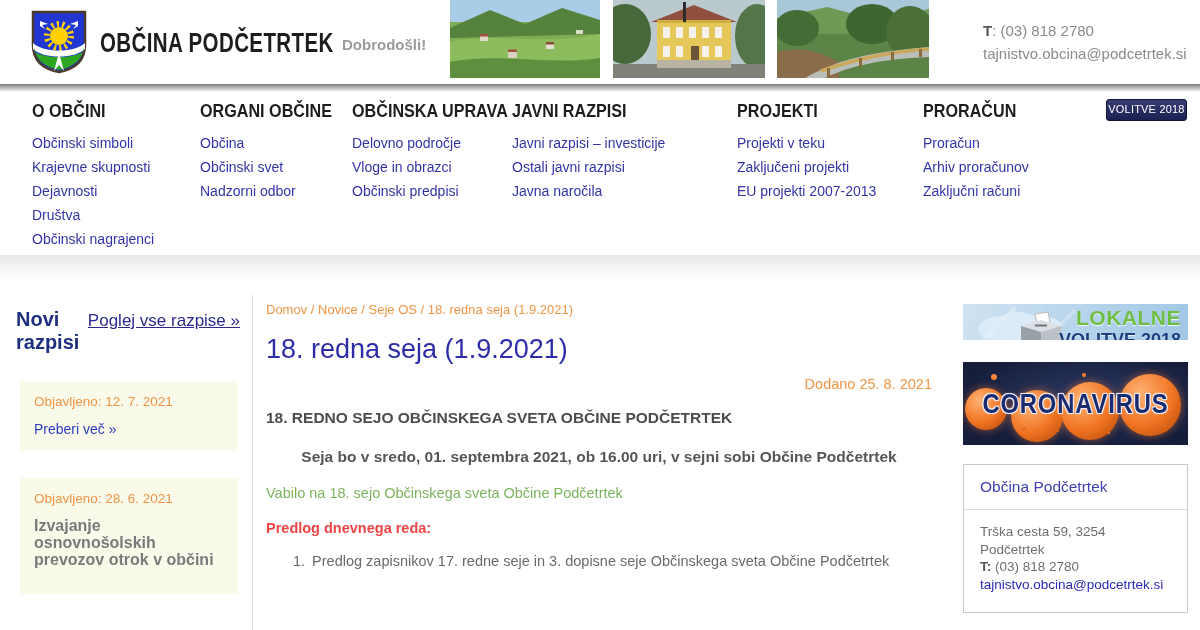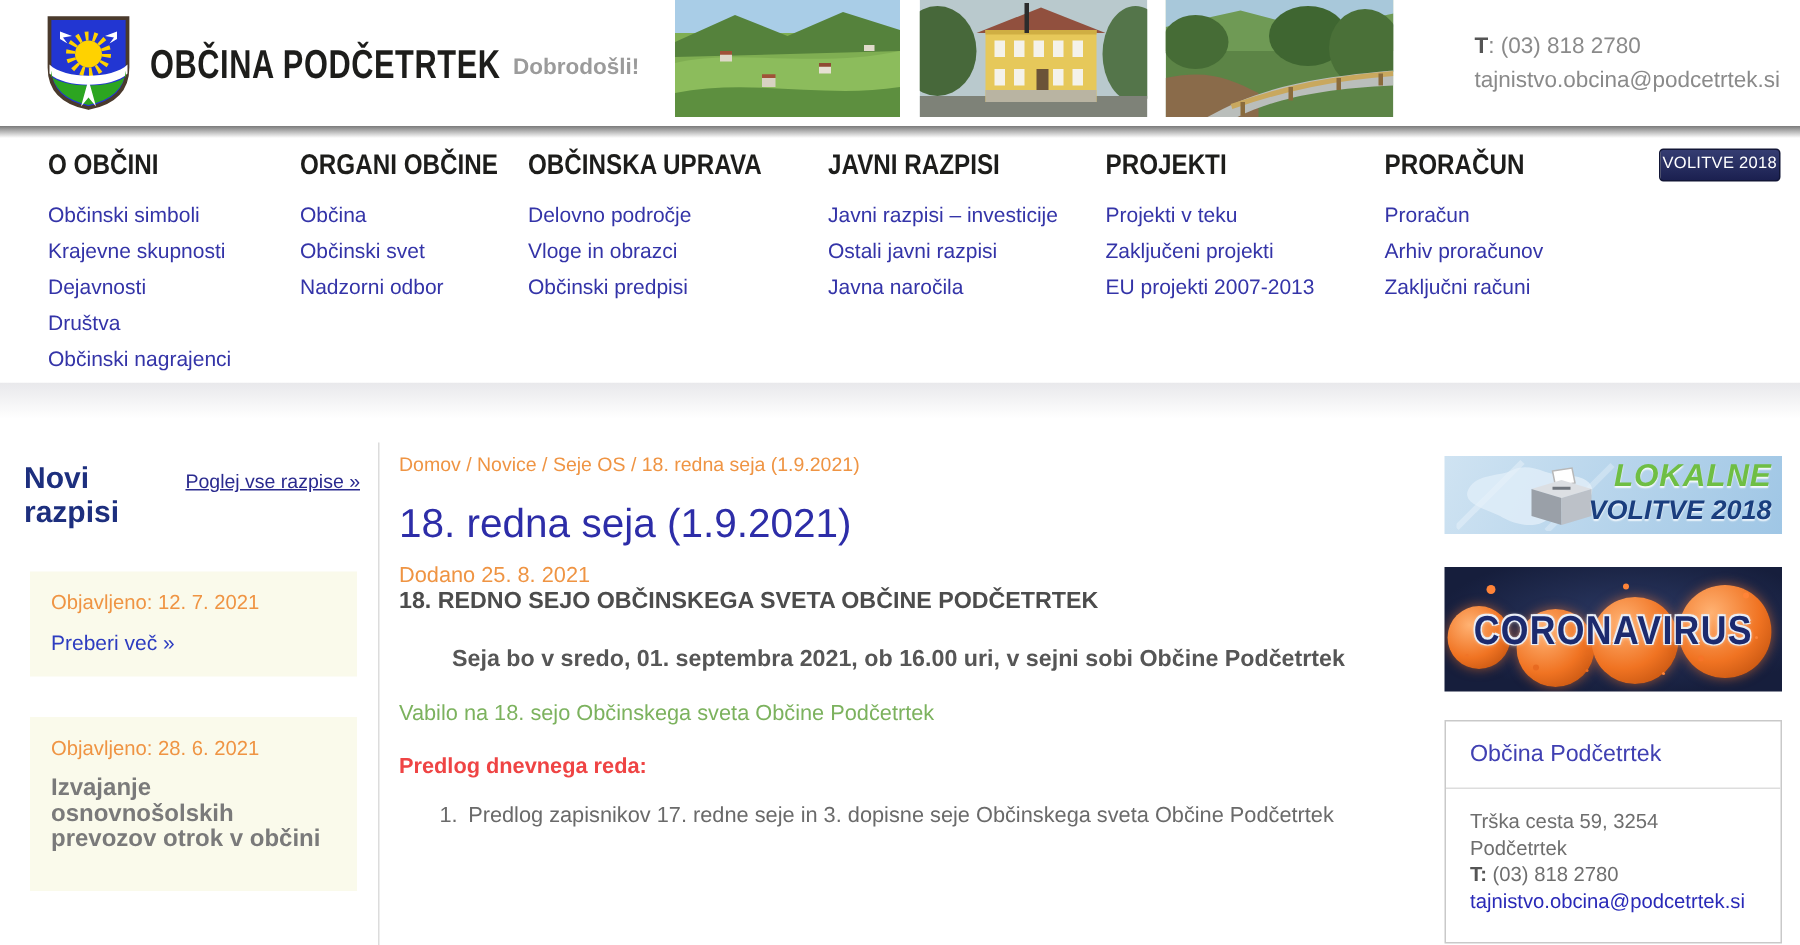--- a/index.html
+++ b/index.html
@@ -32,45 +32,45 @@
   .volitve-btn{position:absolute;top:7px;right:13px;width:81px;height:22px;box-sizing:border-box;
     background:linear-gradient(#353d72,#1b2050);border:1px solid #121636;border-radius:3px;
     color:#fff;font-size:11px;text-align:center;line-height:19px;letter-spacing:.2px;}
   .nav-bottom-fade{position:absolute;top:255px;left:0;right:0;height:24px;
     background:linear-gradient(#e8e8eb,#ffffff);}
 
   
   .sidebar-left{position:absolute;top:295px;left:0;width:252px;}
   .sl-header{display:flex;justify-content:space-between;align-items:baseline;padding:13px 12px 0 16px;}
   .sl-title{font-size:20px;font-weight:bold;color:#1d2f7e;}
-  .sl-seeall{font-size:13px;color:#2a2a8e;text-decoration:underline;white-space:nowrap;}
+  .sl-seeall{font-size:17px;color:#2a2a8e;text-decoration:underline;white-space:nowrap;}
   .card{margin:27px 14px 0 20px;width:218px;box-sizing:border-box;background:#fafaeb;padding:13px 14px;}
   .card-date{font-size:13.5px;color:#ef9443;margin-bottom:11px;}
   .card-title{font-size:16px;font-weight:bold;color:#7a7a7a;line-height:17px;margin-bottom:13px;}
   .card-more{display:inline-block;font-size:14px;color:#2d3cc0;text-decoration:none;}
 
   
   .main-col{position:absolute;top:295px;left:252px;width:700px;min-height:335px;box-sizing:border-box;
     border-left:1px solid #dcdcdc;padding:7px 20px 0 13px;}
   .breadcrumb{font-size:13px;color:#ef9443;margin-bottom:17px;}
   .page-title{font-size:27px;font-weight:normal;color:#2d2da8;line-height:30px;margin:0 0 12px 0;}
-  .date-added{font-size:14.5px;color:#ef9443;}
+  .date-added{font-size:14.5px;color:#ef9443;margin-bottom:17px;text-align:right;}
   .intro{font-size:14.5px;color:#6f6f6f;line-height:21.5px;margin-bottom:13px;max-width:662px;}
   .session-heading{text-align:left;font-size:15.5px;font-weight:bold;color:#4c4c4c;margin-bottom:21px;}
   .session-time{text-align:center;font-size:15.5px;font-weight:bold;color:#565656;margin-bottom:18px;}
   .green-link{font-size:14.5px;color:#7cb25e;text-decoration:none;}
   .invite{display:inline-block;margin-bottom:19px;}
   .agenda-label{font-size:14.5px;font-weight:bold;color:#ef4444;margin-bottom:14px;}
   .agenda-item{display:flex;gap:7px;padding-left:27px;font-size:14.5px;color:#6a6a6a;line-height:22px;}
   .agenda-num{color:#6a6a6a;}
 
   
   .sidebar-right{position:absolute;top:295px;left:963px;width:225px;}
-  .banner-volitve{margin-top:9px;height:52px;position:relative;overflow:hidden;
-    background:linear-gradient(115deg,#cfe3f2,#9fc6e5);font-style:italic;}
+  .banner-volitve{margin-top:9px;height:36px;position:relative;overflow:hidden;
+    background:linear-gradient(115deg,#cfe3f2,#9fc6e5);}
   .bv-map{position:absolute;left:8px;top:2px;}
   .bv-box{position:absolute;left:52px;top:6px;}
   .bv-text{position:absolute;right:7px;top:2px;text-align:right;line-height:23px;white-space:nowrap;}
   .bv-l1{font-size:21px;font-weight:bold;color:#6fbe44;letter-spacing:.5px;
     text-shadow:0 1px 1px rgba(255,255,255,.9);}
   .bv-l2{font-size:18px;font-weight:bold;color:#1a3e7e;text-shadow:0 1px 1px rgba(255,255,255,.8);}
   .banner-corona{margin-top:22px;height:83px;position:relative;overflow:hidden;
     background:radial-gradient(ellipse at 55% 45%,#2d3b66 0%,#161e3c 75%);}
   .virus{position:absolute;border-radius:50%;
     background:radial-gradient(circle at 35% 30%,#ffb273,#f07322 55%,#b04607 100%);
@@ -184,21 +184,21 @@
     <a class="nav-link">Občina</a>
     <a class="nav-link">Občinski svet</a>
     <a class="nav-link">Nadzorni odbor</a>
   </div>
   <div class="nav-col" style="left:352px;">
     <div class="nav-head">OBČINSKA UPRAVA</div>
     <a class="nav-link">Delovno področje</a>
     <a class="nav-link">Vloge in obrazci</a>
     <a class="nav-link">Občinski predpisi</a>
   </div>
-  <div class="nav-col" style="left:552px;">
+  <div class="nav-col" style="left:512px;">
     <div class="nav-head">JAVNI RAZPISI</div>
     <a class="nav-link">Javni razpisi – investicije</a>
     <a class="nav-link">Ostali javni razpisi</a>
     <a class="nav-link">Javna naročila</a>
   </div>
   <div class="nav-col" style="left:737px;">
     <div class="nav-head">PROJEKTI</div>
     <a class="nav-link">Projekti v teku</a>
     <a class="nav-link">Zaključeni projekti</a>
     <a class="nav-link">EU projekti 2007-2013</a>

